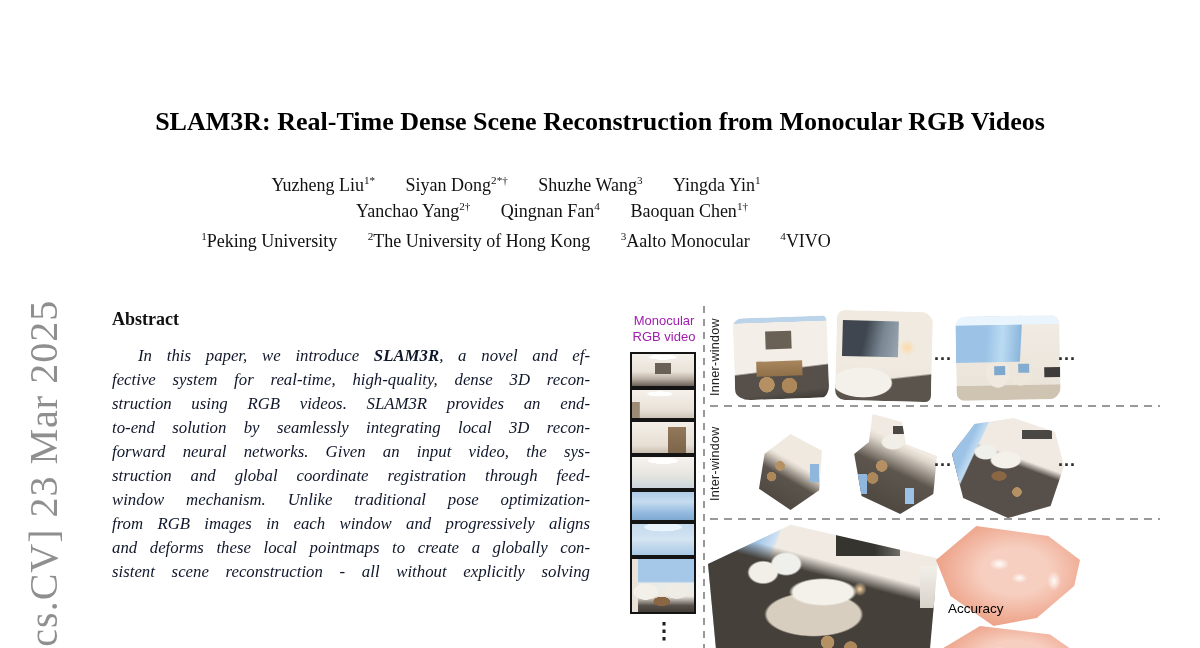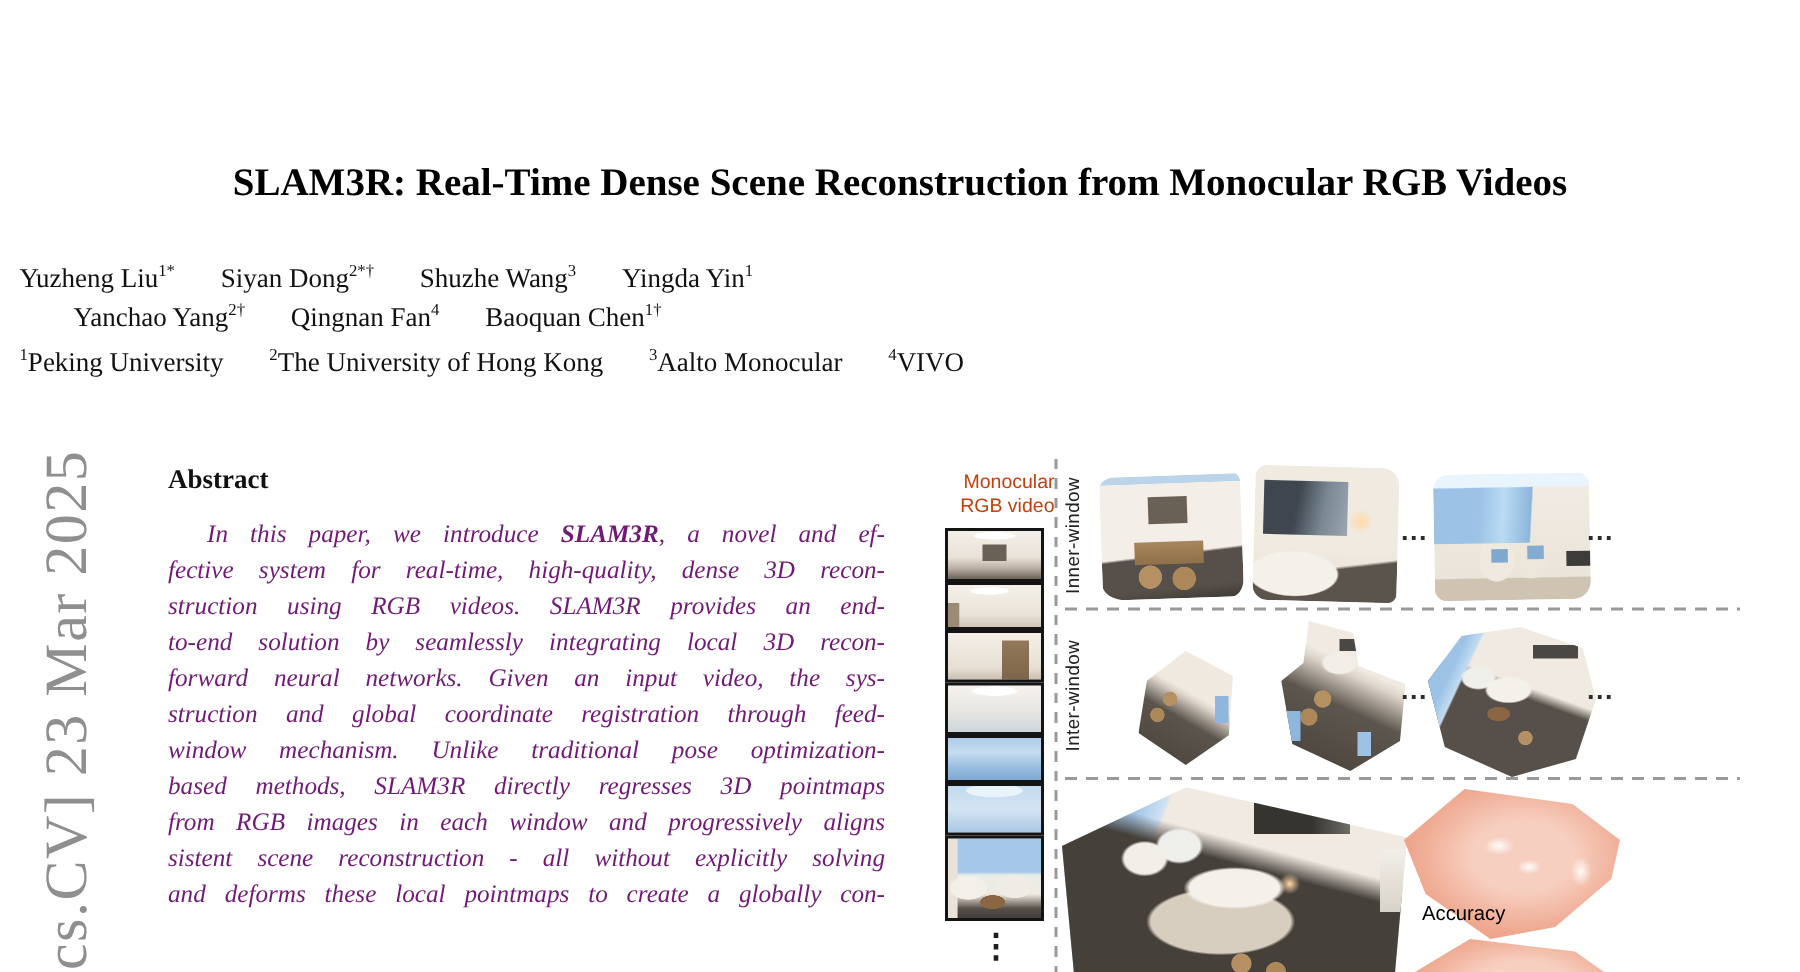--- a/index.html
+++ b/index.html
@@ -13,42 +13,42 @@
     position:absolute;left:20px;top:283px;height:378px;width:44px;
     writing-mode:vertical-rl;transform:rotate(180deg);
     font-family:"Liberation Serif", serif;
     font-size:40px;color:#8f8f8f;letter-spacing:1px;white-space:nowrap;
   }
   
   .title{
     position:absolute;left:0;top:90px;width:1200px;text-align:center;
     font-size:26px;font-weight:bold;color:#000;
   }
-  .authors{position:absolute;left:0;width:1032px;text-align:left;font-size:18px;}
+  .authors{position:absolute;left:0;width:1032px;text-align:center;font-size:18px;}
   .authors-1{top:175px;} .authors-2{top:201px;margin-left:36px;} .affils{top:231px;}
   .author{display:inline-block;margin:0 13px;white-space:nowrap;}
   .affil{display:inline-block;margin:0 13px;white-space:nowrap;}
   sup{font-size:62%;line-height:0;}
   
   .abs-head{
     position:absolute;left:112px;top:309px;width:478px;text-align:left;
     font-size:18px;font-weight:bold;
   }
   .abs-body{
     position:absolute;left:112px;top:344px;width:478px;
-    font-size:16.8px;font-style:italic;line-height:24px;color:#701a75;
+    font-size:16.8px;font-style:italic;line-height:24px;color:#0f172a;
   }
   .abs-line{height:24px;overflow:hidden;text-align:justify;text-align-last:justify;}
   .abs-line:first-child{padding-left:26px;}
   .abs-line .b{font-weight:bold;}
   
   .fig-sans{font-family:"Liberation Sans", sans-serif;}
   .video-label{
-    position:absolute;left:625px;top:313px;width:78px;text-align:right;
-    font-size:13px;line-height:16px;color:#c2410c;
+    position:absolute;left:625px;top:313px;width:78px;text-align:center;
+    font-size:13px;line-height:16px;color:#a21caf;
   }
   .frames{position:absolute;left:630px;top:352px;width:66px;}
   .frame{box-sizing:border-box;width:66px;border:2px solid #141414;background-repeat:no-repeat;}
   .f1{height:36px;background-image:
       radial-gradient(ellipse 22px 4px at 50% 10%, #ffffff 60%, rgba(255,255,255,0) 65%),
       linear-gradient(#6a6156,#6a6156),
       linear-gradient(180deg,#f4f0ea 0%,#e9e2d8 55%,#b9aea2 78%,#6a6158 100%);
       background-size:auto,16px 11px,auto;background-position:0 0,center 9px,0 0;}
   .f2{height:32px;background-image:
       radial-gradient(ellipse 20px 4px at 45% 14%, #ffffff 60%, rgba(255,255,255,0) 66%),
@@ -224,24 +224,23 @@
 
 <div class="abs-head">Abstract</div>
 <div class="abs-body" id="abstract-body">
     <div class="abs-line"><span>In this paper, we introduce </span><span class="b">SLAM3R</span><span>, a novel and ef-</span></div>
     <div class="abs-line"><span>fective system for real-time, high-quality, dense 3D recon-</span></div>
     <div class="abs-line"><span>struction using RGB videos.  SLAM3R provides an end-</span></div>
     <div class="abs-line"><span>to-end solution by seamlessly integrating local 3D recon-</span></div>
     <div class="abs-line"><span>forward neural networks.  Given an input video, the sys-</span></div>
     <div class="abs-line"><span>struction and global coordinate registration through feed-</span></div>
     <div class="abs-line"><span>window mechanism.  Unlike traditional pose optimization-</span></div>
-    <div class="abs-line"><span>based methods, SLAM3R directly regresses 3D pointmaps</span></div>
     <div class="abs-line"><span>from RGB images in each window and progressively aligns</span></div>
+    <div class="abs-line"><span>and deforms these local pointmaps to create a globally con-</span></div>
     <div class="abs-line"><span>sistent scene reconstruction - all without explicitly solving</span></div>
-    <div class="abs-line"><span>and deforms these local pointmaps to create a globally con-</span></div>
   </div>
 
 <div class="video-label fig-sans">
   <div>Monocular</div>
   <div>RGB video</div>
 </div>
 
 <div class="frames">
   <div class="frame f1"></div>
   <div class="frame f2"></div>

